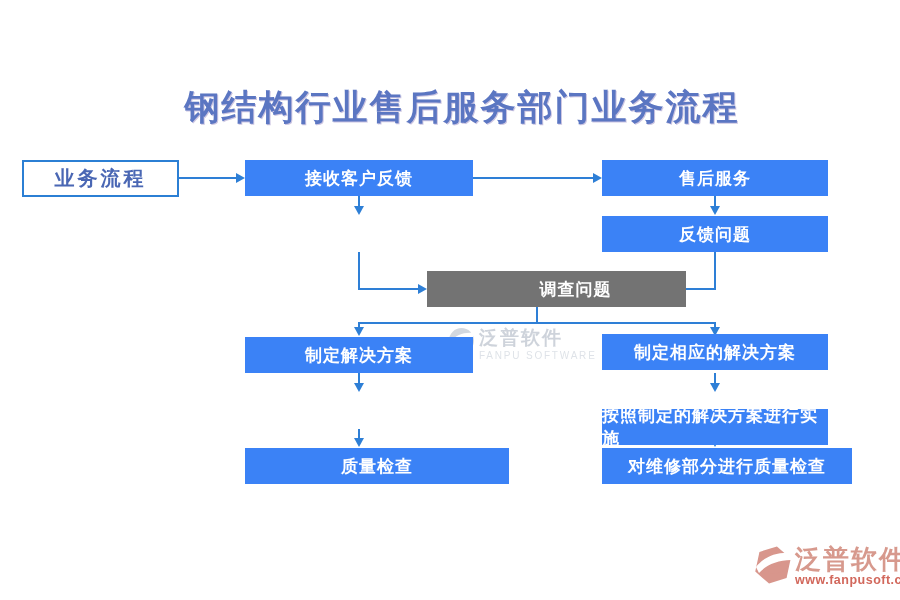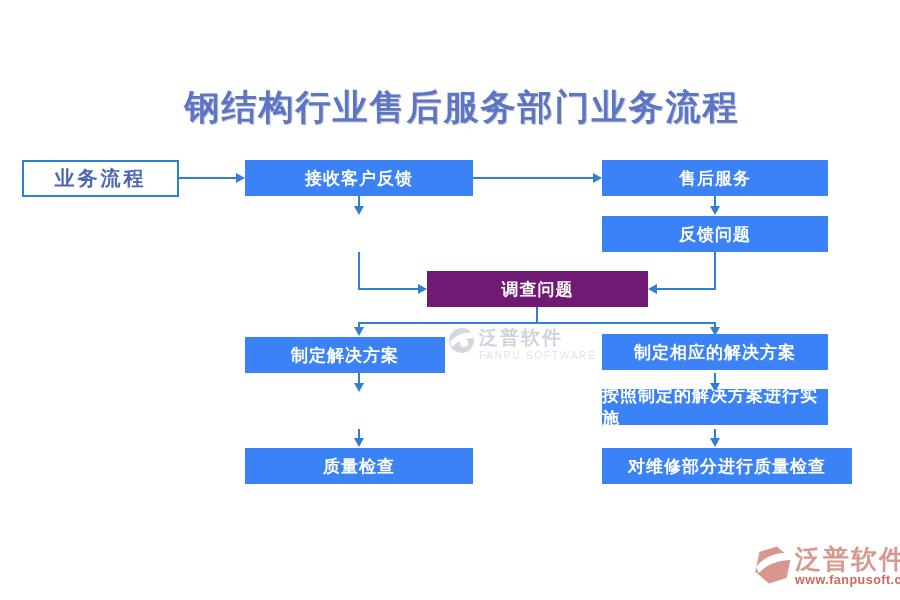--- a/index.html
+++ b/index.html
@@ -18,21 +18,21 @@
     display:flex;align-items:center;justify-content:center;
     font-size:20px;font-weight:bold;color:#4a67b4;letter-spacing:3px;
     z-index:2;
   }
   .node{
     position:absolute;height:36px;z-index:2;
     display:flex;align-items:center;justify-content:center;
     color:#ffffff;font-size:17px;font-weight:bold;letter-spacing:1px;
   }
   .node.blue{background:#3b82f6;}
-  .node.green{background:#701a75;}
+  .node.green{background:#737373;padding-left:38px;}
   .connectors{position:absolute;left:0;top:0;z-index:1;}
   .watermark{
     position:absolute;left:448px;top:327px;z-index:0;
     display:flex;align-items:flex-start;gap:4px;opacity:.85;
   }
   .wm-text-name{font-size:19px;font-weight:bold;color:#c6ccd5;letter-spacing:2px;line-height:22px;}
   .wm-text-sub{font-size:10px;color:#d9dee4;letter-spacing:1.8px;margin-top:1px;}
   .brand{
     position:absolute;left:753px;top:545px;z-index:2;
     display:flex;align-items:flex-start;gap:2px;
@@ -93,24 +93,24 @@
   <div class="legend">
     <span>业务流程</span>
   </div>
 
   <div class="node blue" style="left:245px;top:160px;width:228px">接收客户反馈</div>
   <div class="node blue" style="left:602px;top:160px;width:226px">售后服务</div>
   <div class="node blue" style="left:602px;top:216px;width:226px">反馈问题</div>
 
   <div class="node green" style="left:427px;top:271px;width:221px">调查问题</div>
 
-  <div class="node blue" style="left:245px;top:337px;width:200px">制定解决方案</div>
+  <div class="node blue" style="left:245px;top:337px;width:228px">制定解决方案</div>
   <div class="node blue" style="left:602px;top:334px;width:226px">制定相应的解决方案</div>
-  <div class="node blue" style="left:602px;top:389px;width:226px">按照制定的解决方案进行实施</div>
-  <div class="node blue" style="left:245px;top:448px;width:228px">质量检查</div>
+  <div class="node blue" style="left:602px;top:409px;width:226px">按照制定的解决方案进行实施</div>
+  <div class="node blue" style="left:245px;top:448px;width:264px">质量检查</div>
   <div class="node blue" style="left:602px;top:448px;width:250px">对维修部分进行质量检查</div>
 
   <div class="brand">
     <svg width="40" height="40" viewBox="0 0 40 40">
       <path d="M20 1 L36 10 L36 30 L20 39 L4 30 L4 10 Z" fill="#d8968c" transform="rotate(12 20 20)"></path>
       <path d="M3 22 C 11 12 23 7 38 8 L 38 15 C 25 15 13 20 6 28 Z" fill="#ffffff"></path>
       <path d="M14 26 C 20 21 28 19 35 21 C 30 28 20 31 14 26 Z" fill="#d8968c"></path>
     </svg>
     <div>
       <div class="brand-name">泛普软件</div>

